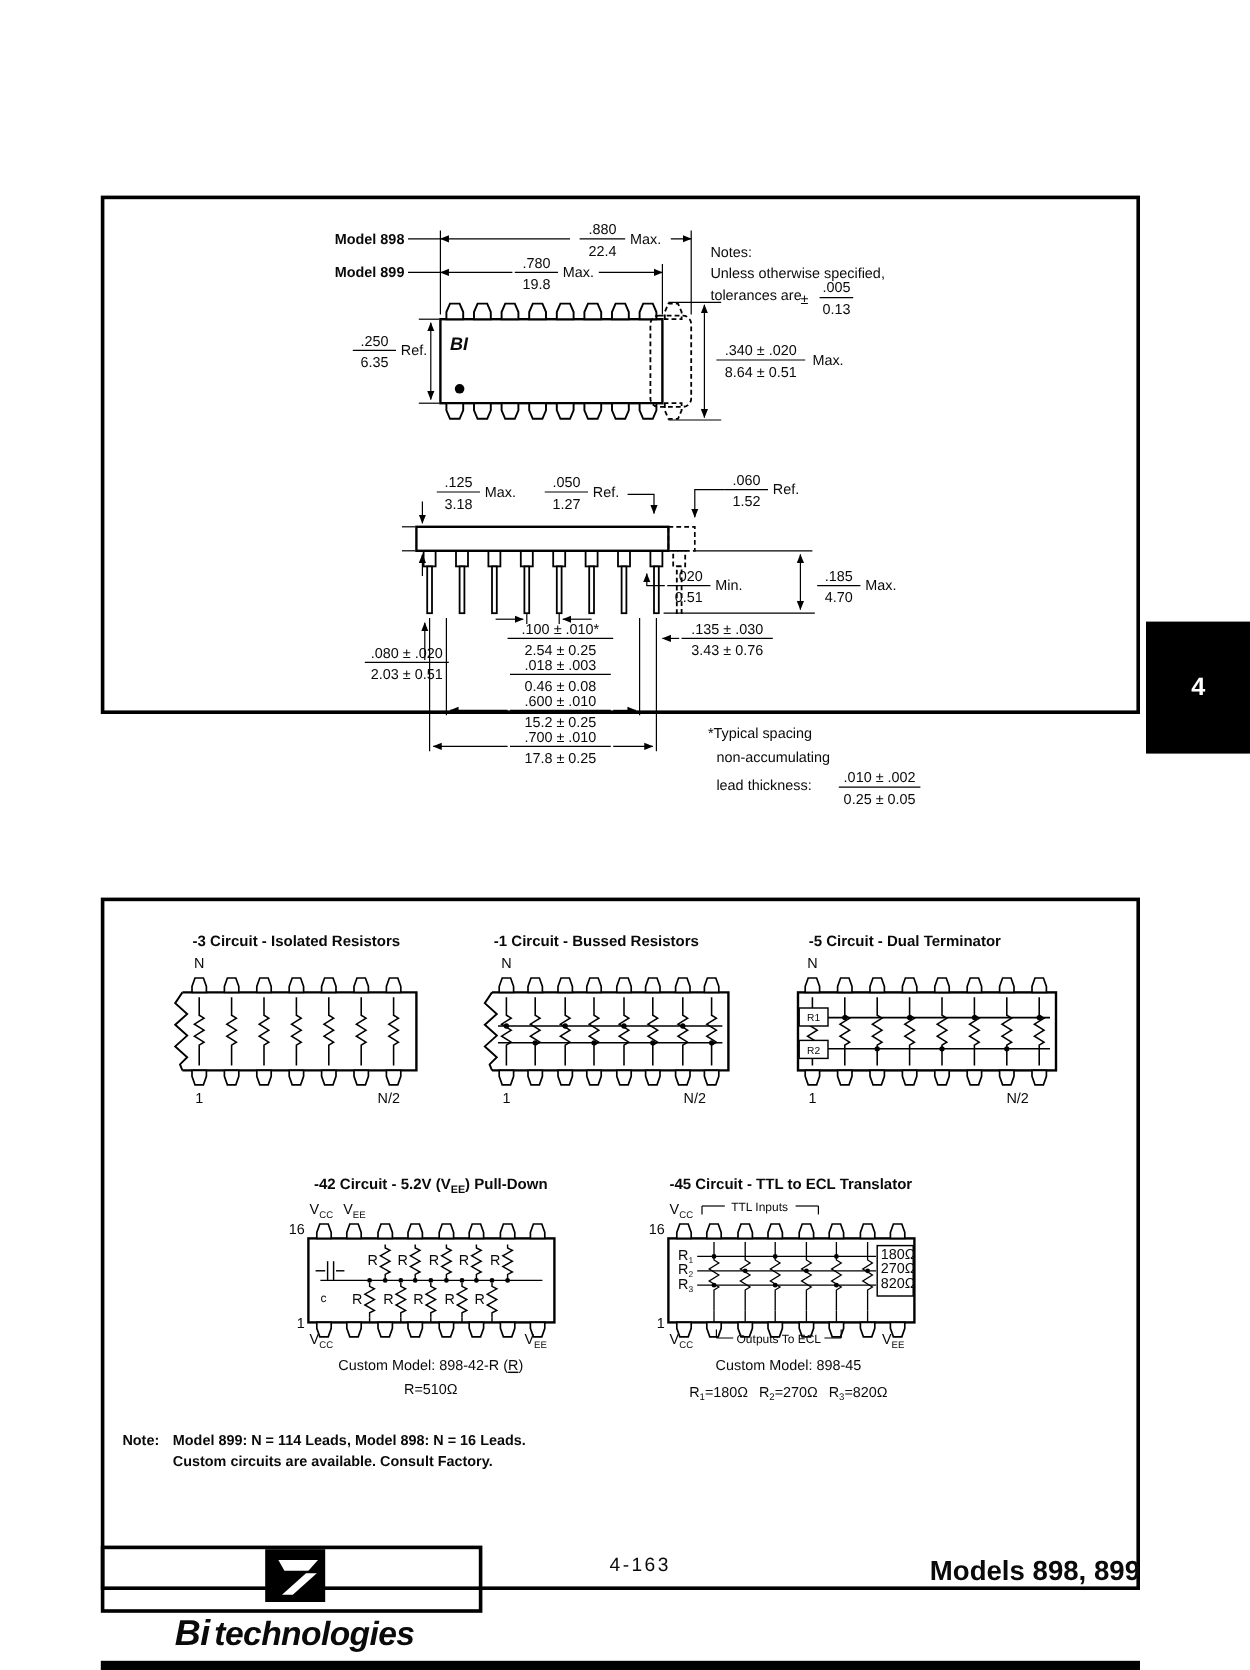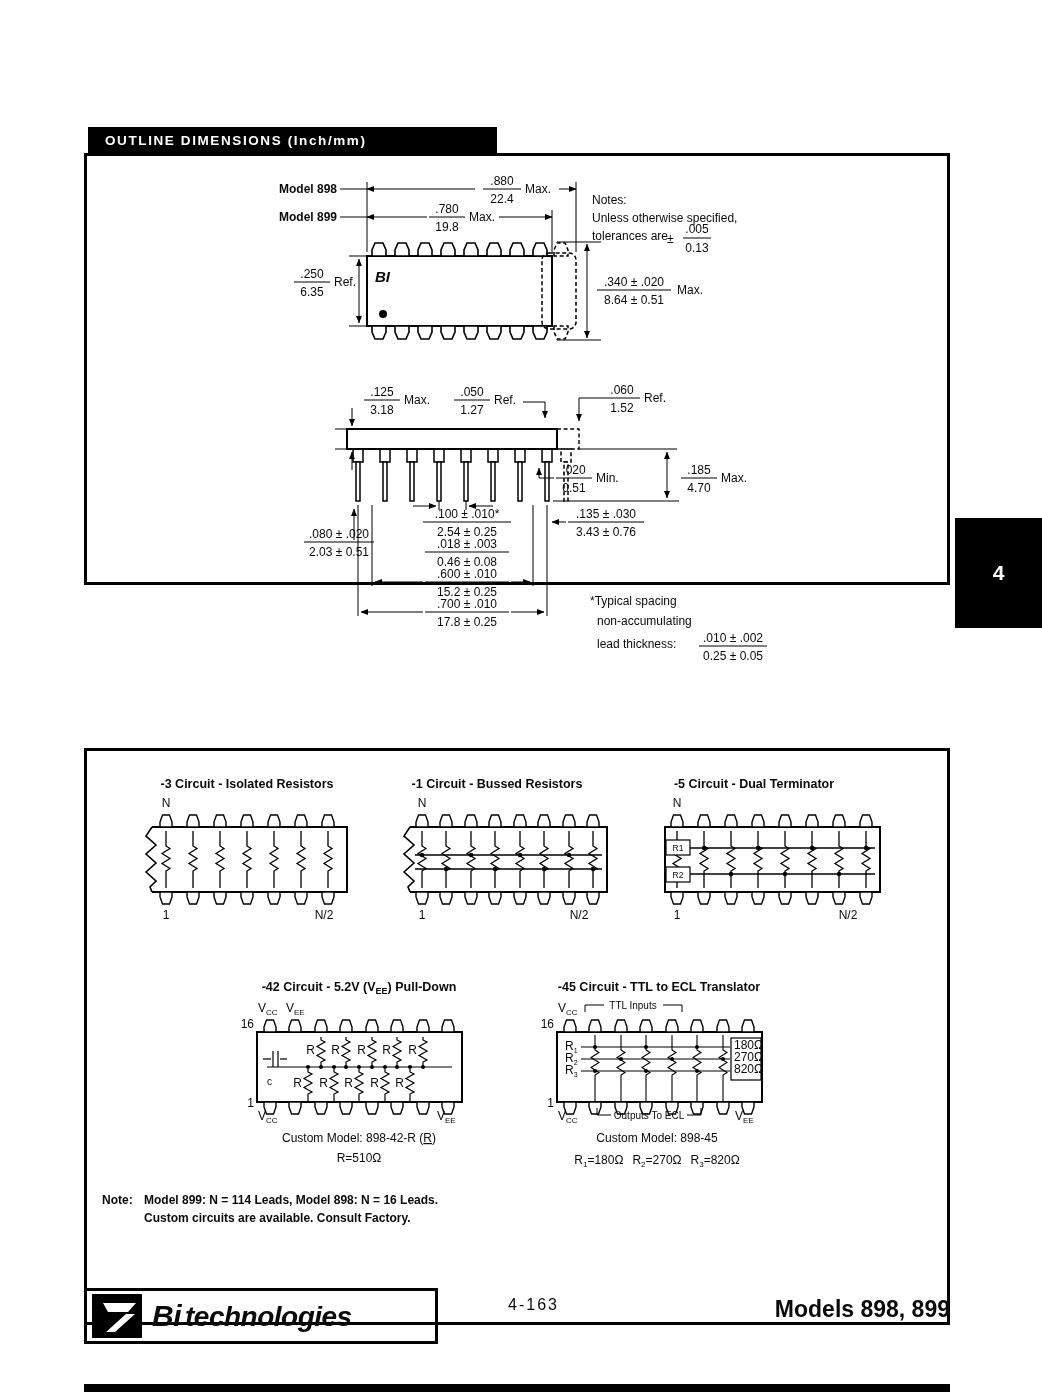--- a/index.html
+++ b/index.html
@@ -1,54 +1,51 @@
 <!DOCTYPE html>
 <html><head>
 <meta charset="utf-8">
 <style>
   html,body{margin:0;padding:0;background:#fff;}
   .page{position:relative;width:1042px;height:1392px;background:#fff;font-family:"Liberation Sans",sans-serif;color:#0a0a0a;overflow:hidden;}
   .sec-hdr{position:absolute;left:88px;width:409px;height:27px;background:#000;color:#fff;
            font-weight:bold;font-size:13.5px;letter-spacing:1.6px;line-height:27px;padding-left:17px;box-sizing:border-box;}
   .panel{position:absolute;left:84px;width:866px;border:3px solid #000;background:#fff;box-sizing:border-box;}
-  #panel-outline{top:153px;height:432px;text-align:right;}
+  #panel-outline{top:163px;height:432px;text-align:right;}
   #panel-schem{top:748px;height:577px;}
   #hdr-outline{top:127px;}
   #hdr-schem{top:712px;}
   .side-tab{position:absolute;left:955px;top:518px;width:87px;height:110px;background:#000;color:#fff;
             display:flex;align-items:center;justify-content:center;font-weight:bold;font-size:21px;}
   svg{display:block;}
   svg text{font-family:"Liberation Sans",sans-serif;fill:#0a0a0a;font-size:12px;}
   svg .lbl{font-weight:bold;}
   svg .ttl{font-weight:bold;font-size:12.5px;}
   svg .sm{font-size:10px;}
   svg .tiny{font-size:8.5px;}
   svg .logochip{font-weight:bold;font-style:italic;font-size:15px;}
   .st{stroke:#000;fill:#fff;}
   .ln{stroke:#000;fill:none;}
   .thin{stroke-width:1;}
   .dash{stroke-dasharray:4 2.6;}
   .dot{fill:#000;stroke:none;}
-  .footer-logo{position:absolute;left:84px;top:1288px;width:354px;height:56px;border:3px solid #000;box-sizing:border-box;
-               display:flex;align-items:center;gap:10px;padding-left:5px;}
+  .footer-logo{position:absolute;left:84px;top:1288px;width:318px;height:56px;border:3px solid #000;box-sizing:border-box;
+               display:flex;align-items:center;gap:10px;padding-left:5px;flex-direction:column;}
   .logo-mark{width:50px;height:44px;background:#000;flex:0 0 auto;}
   .logo-text{font-weight:bold;font-style:italic;font-size:28px;letter-spacing:-0.5px;white-space:nowrap;}
   .logo-text .b{font-size:30px;margin-right:4px;}
   .page-num{position:absolute;left:468px;top:1296px;font-weight:normal;font-size:16px;letter-spacing:2px;margin-left:40px;}
   .models-title{position:absolute;right:92px;top:1296px;font-weight:bold;font-size:23px;}
   .bottom-bar{position:absolute;left:84px;top:1384px;width:866px;height:8px;background:#000;}
 </style>
 </head>
 <body>
 
 <div class="page">
 
-  <div class="sec-hdr" id="hdr-outline">
-    <span>OUTLINE DIMENSIONS (Inch/mm)</span>
-  </div>
 
   <div class="panel" id="panel-outline">
     <svg width="860" height="514" viewBox="0 0 860 514">
       <defs>
         <marker id="a1" viewBox="0 0 10 10" refX="9.5" refY="5" markerWidth="7.5" markerHeight="7.5" orient="auto-start-reverse">
           <path d="M0,1 L10,5 L0,9 Z" fill="#000"></path>
         </marker>
         <path id="pu1" d="M-7,0 V-6 L-4,-13 L4,-13 L7,-6 V0 Z"></path>
         <path id="pd1" d="M-7,0 V6 L-4,13 L4,13 L7,6 V0 Z"></path>
         <g id="leadshape">

